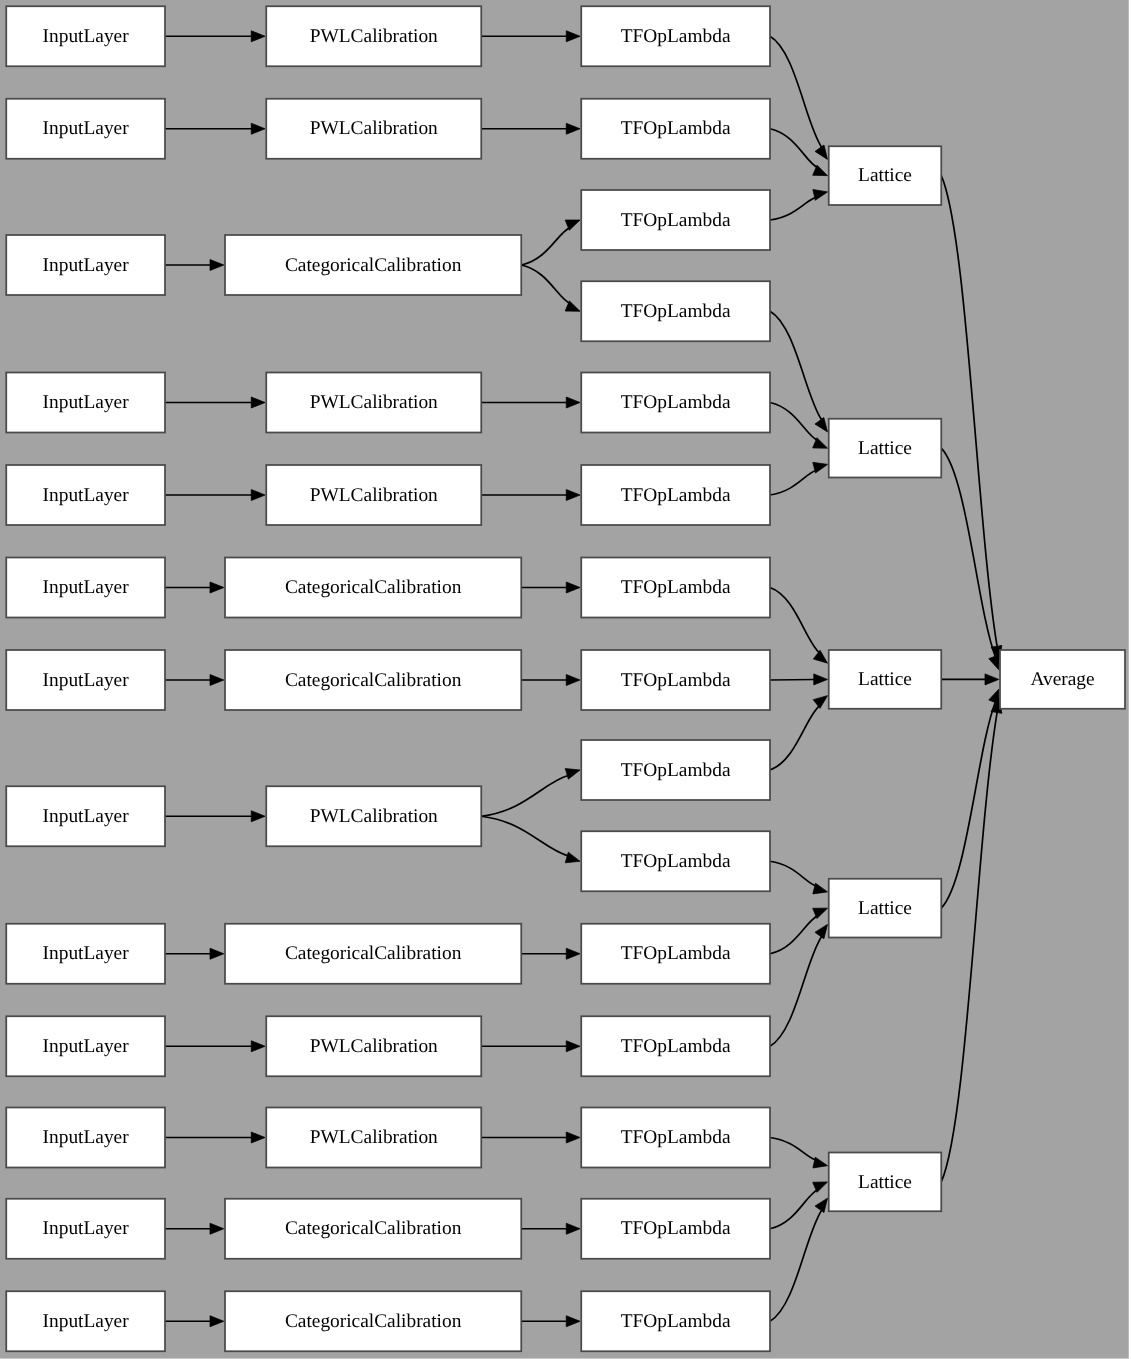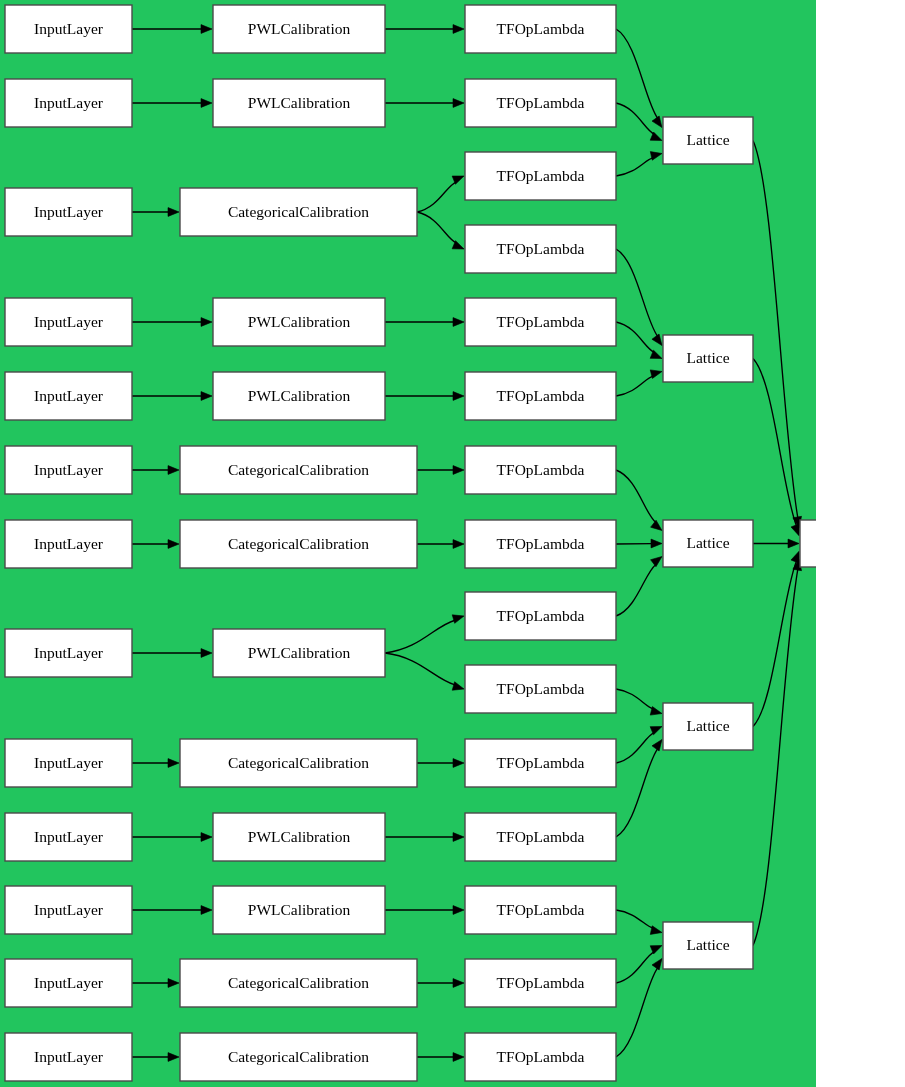--- a/index.html
+++ b/index.html
@@ -2,23 +2,23 @@
 <html><head>
 <meta charset="utf-8">
 <style>
   html, body {
     margin: 0;
     padding: 0;
     background: #ffffff;
   }
   #diagram-root {
     position: relative;
-    width: 816px;
+    width: 903px;
     height: 1087px;
-    background: #22c55e;
+    background: #a3a3a3;
     font-family: "Liberation Serif", "DejaVu Serif", serif;
     overflow: hidden;
   }
   svg#graph {
     display: block;
     width: 905px;
     height: 1087px;
   }
   .node-box {
     fill: #ffffff;

